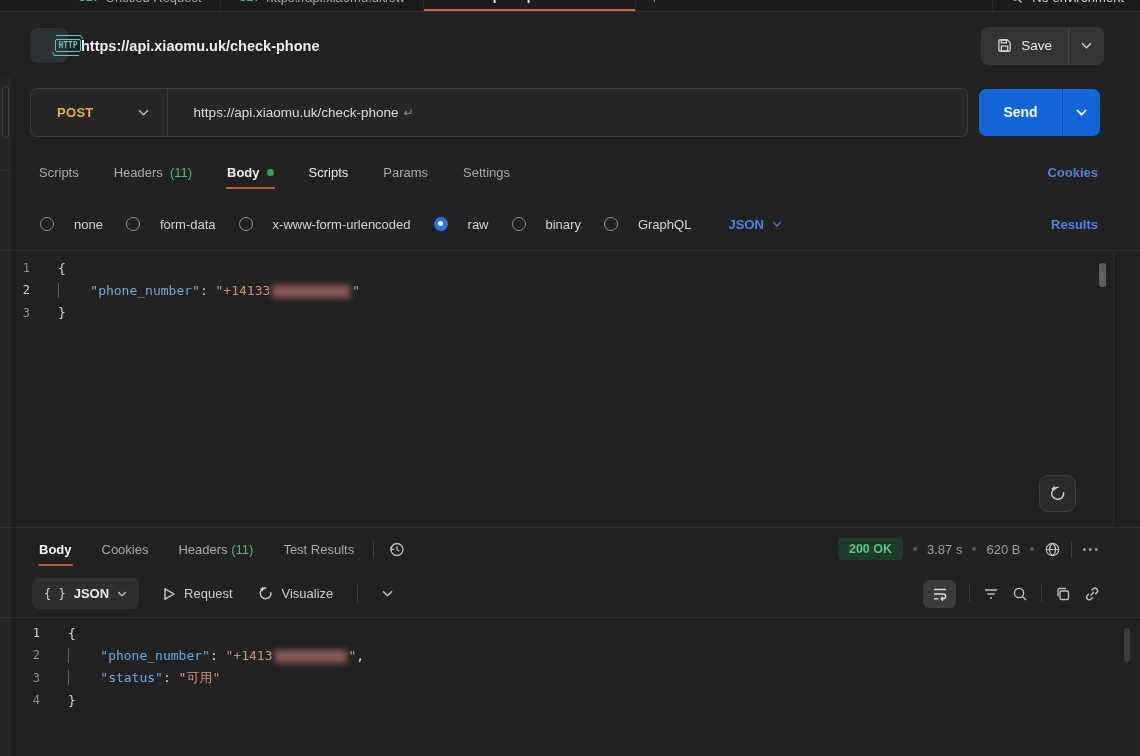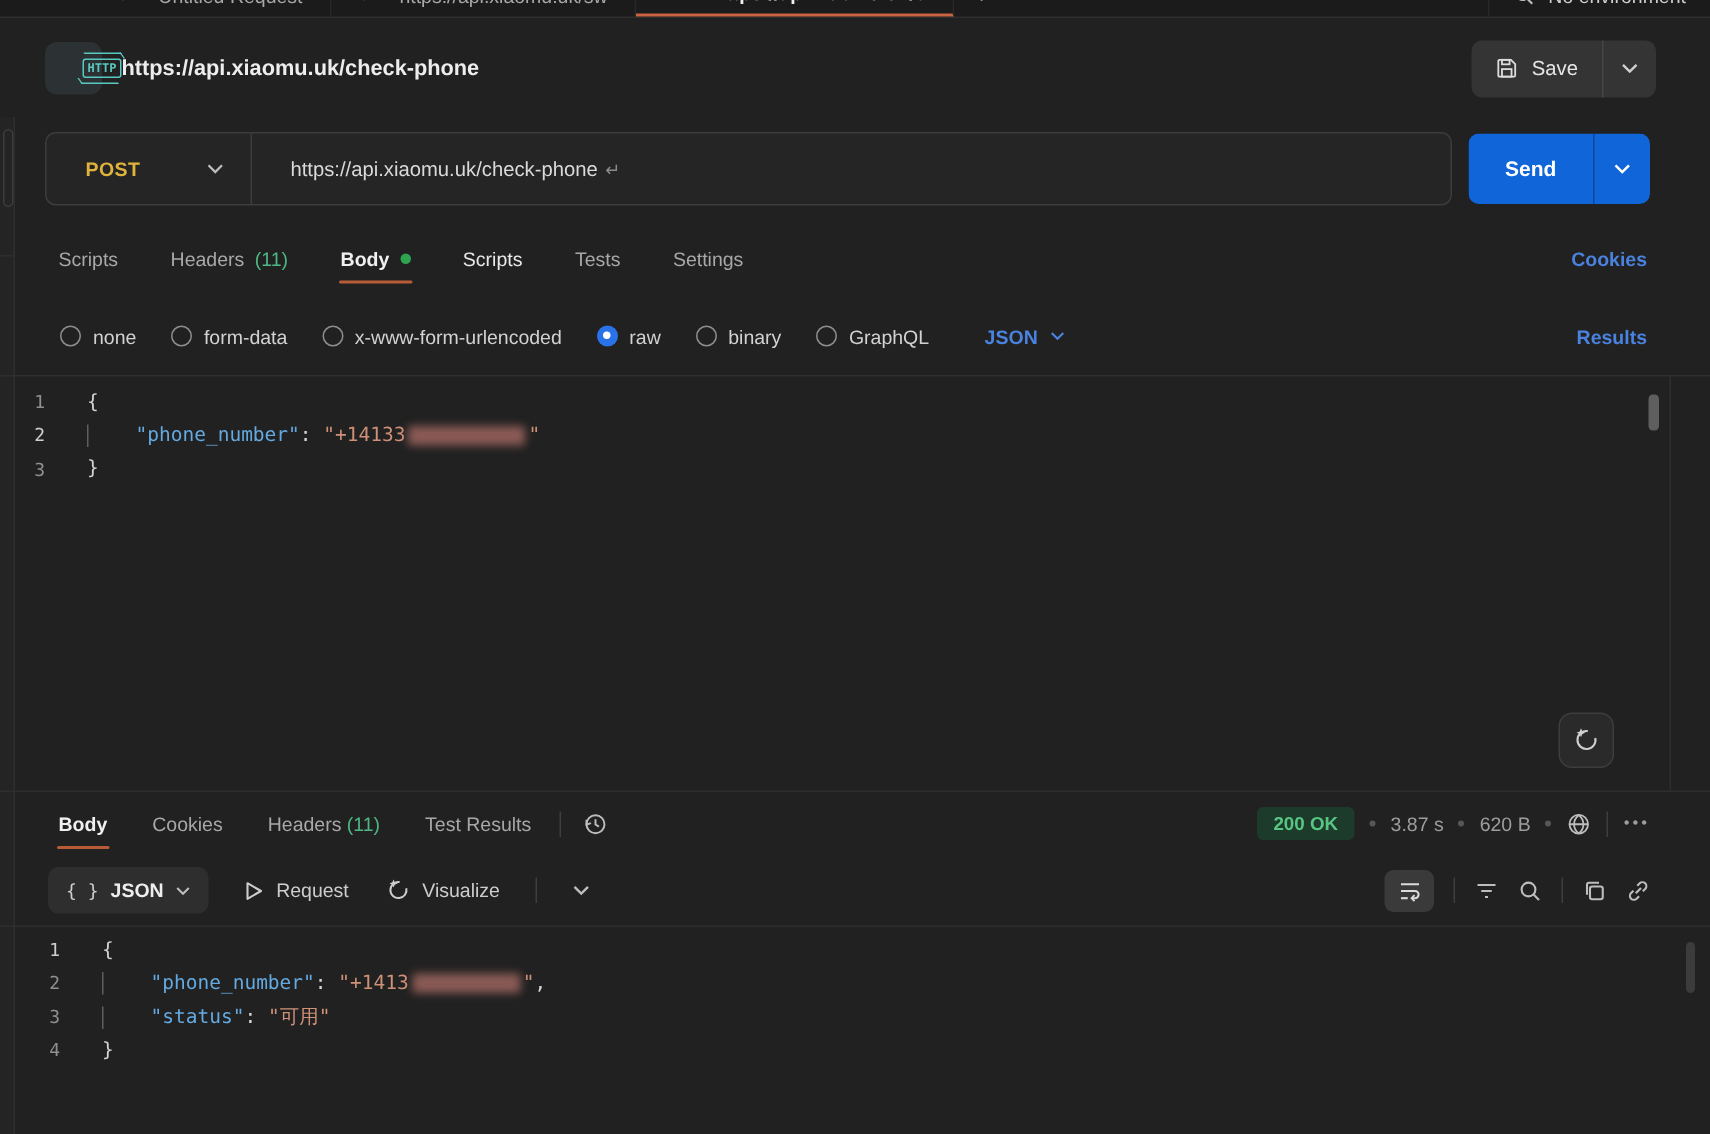--- a/index.html
+++ b/index.html
@@ -56,21 +56,21 @@
   .rtab{position:relative;display:flex;align-items:center;gap:7px;color:var(--txt2);cursor:pointer;padding:16px 1px;}
   .rtab .cnt{color:var(--green);}
   .rtab.bright{color:#e9e9e9;}
   .rtab.active{color:#f0f0f0;font-weight:600;}
   .rtab.active::after{content:"";position:absolute;left:0;right:0;bottom:7px;height:2px;background:var(--orange);border-radius:2px;}
   .gdot{width:7px;height:7px;border-radius:50%;background:#2ea44f;}
   .linkbtn{margin-left:auto;color:var(--blue);font-weight:600;cursor:pointer;}
 
   
   #radios{position:absolute;top:198px;left:0;right:0;height:53px;display:flex;align-items:center;gap:23px;padding:0 42px 0 40px;border-bottom:1px solid var(--line);}
-  .radio{display:flex;gap:8px;color:#d2d2d2;cursor:pointer;}
+  .radio{display:flex;gap:20px;color:#d2d2d2;cursor:pointer;}
   .rc{width:14px;height:14px;border-radius:50%;border:1.5px solid #8f8f8f;position:relative;}
   .radio.sel .rc{border:none;background:var(--radio);}
   .radio.sel .rc::after{content:"";position:absolute;top:50%;left:50%;width:5px;height:5px;margin:-2.5px 0 0 -2.5px;border-radius:50%;background:#fff;}
   .fmt{display:flex;align-items:center;gap:8px;margin-left:14px;color:var(--blue);font-weight:700;cursor:pointer;}
 
   
   .editor{position:absolute;left:0;right:0;font-family:"DejaVu Sans Mono",monospace;font-size:13px;}
   #reqeditor{top:251px;height:277px;border-bottom:1px solid var(--line);padding-top:6px;}
   #respeditor{top:618px;height:138px;padding-top:4px;}
   .cl{display:flex;align-items:center;height:22.3px;}
@@ -207,21 +207,21 @@
         <span class="cnt">(11)</span>
       </div>
     <div class="rtab active">
         <span>Body</span>
         <span class="gdot"></span>
       </div>
     <div class="rtab bright">
         <span>Scripts</span>
       </div>
     <div class="rtab">
-        <span>Tests</span>
+        <span>Params</span>
       </div>
     <div class="rtab">
         <span>Settings</span>
       </div>
     <div class="linkbtn">Cookies</div>
   </div>
 
   <div id="radios">
     <div class="radio">
         <span class="rc"></span>

